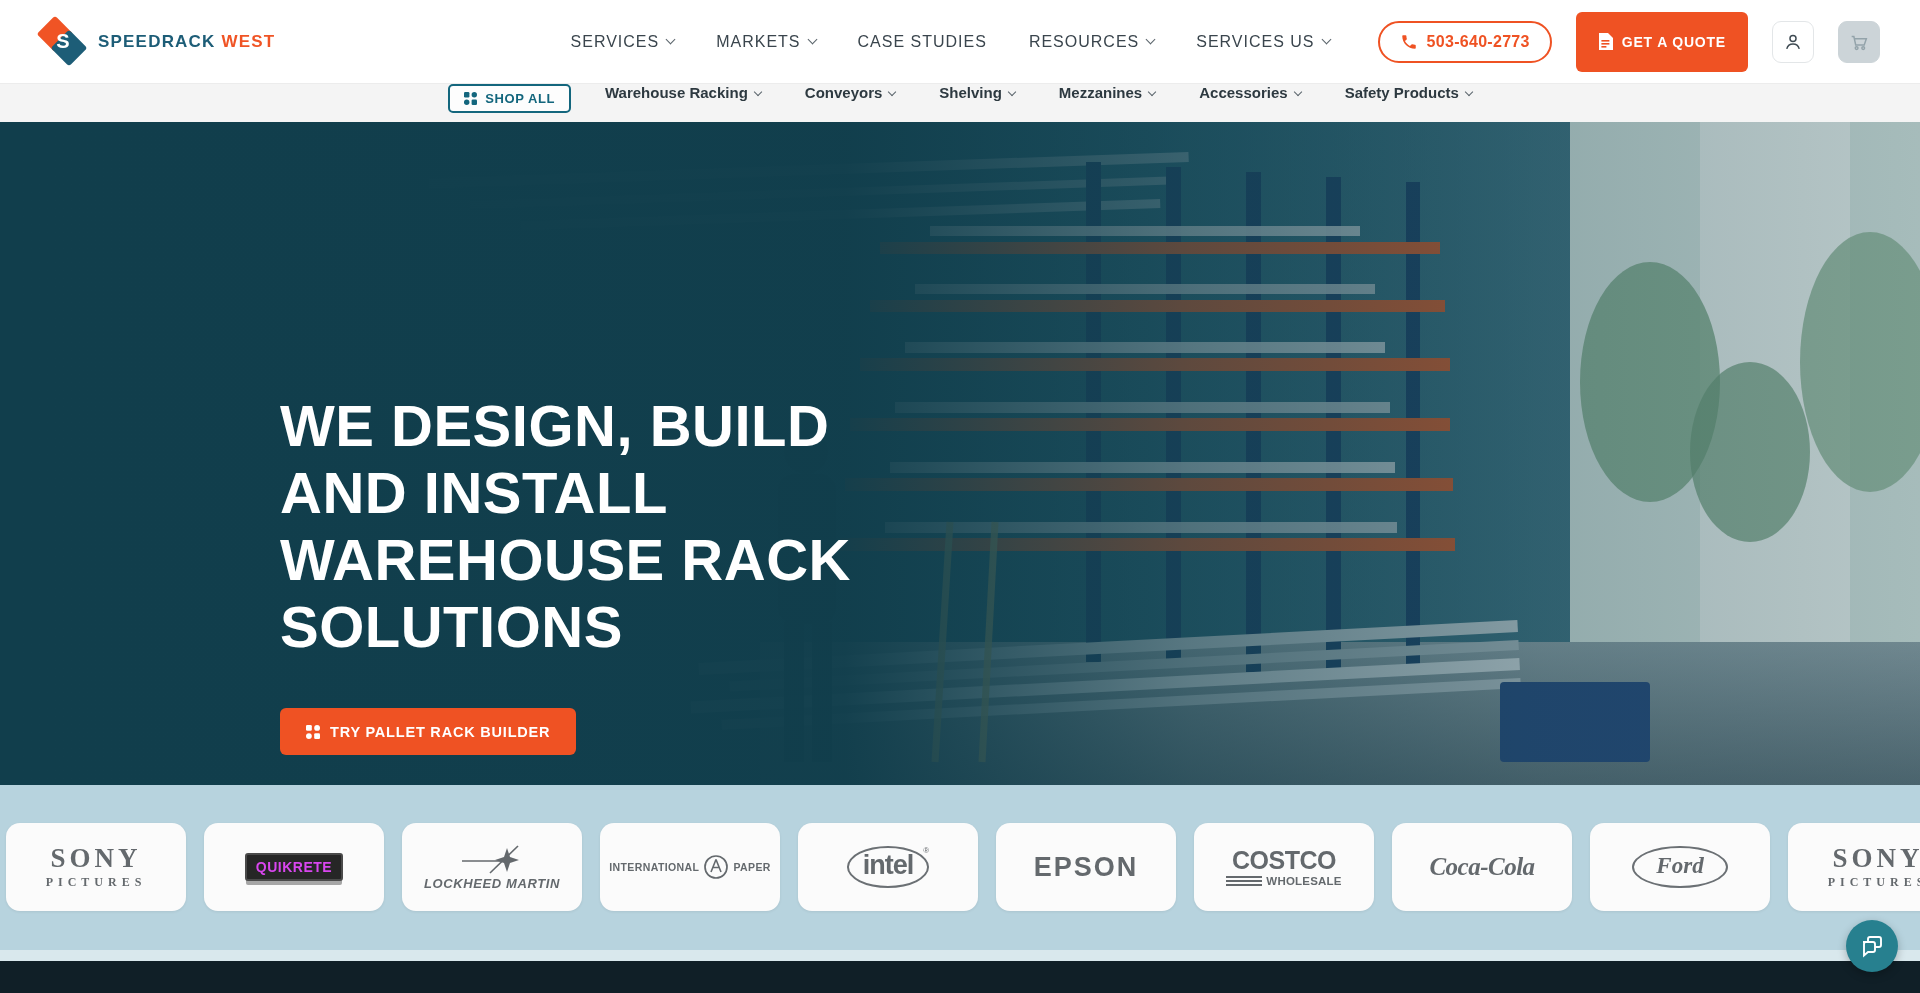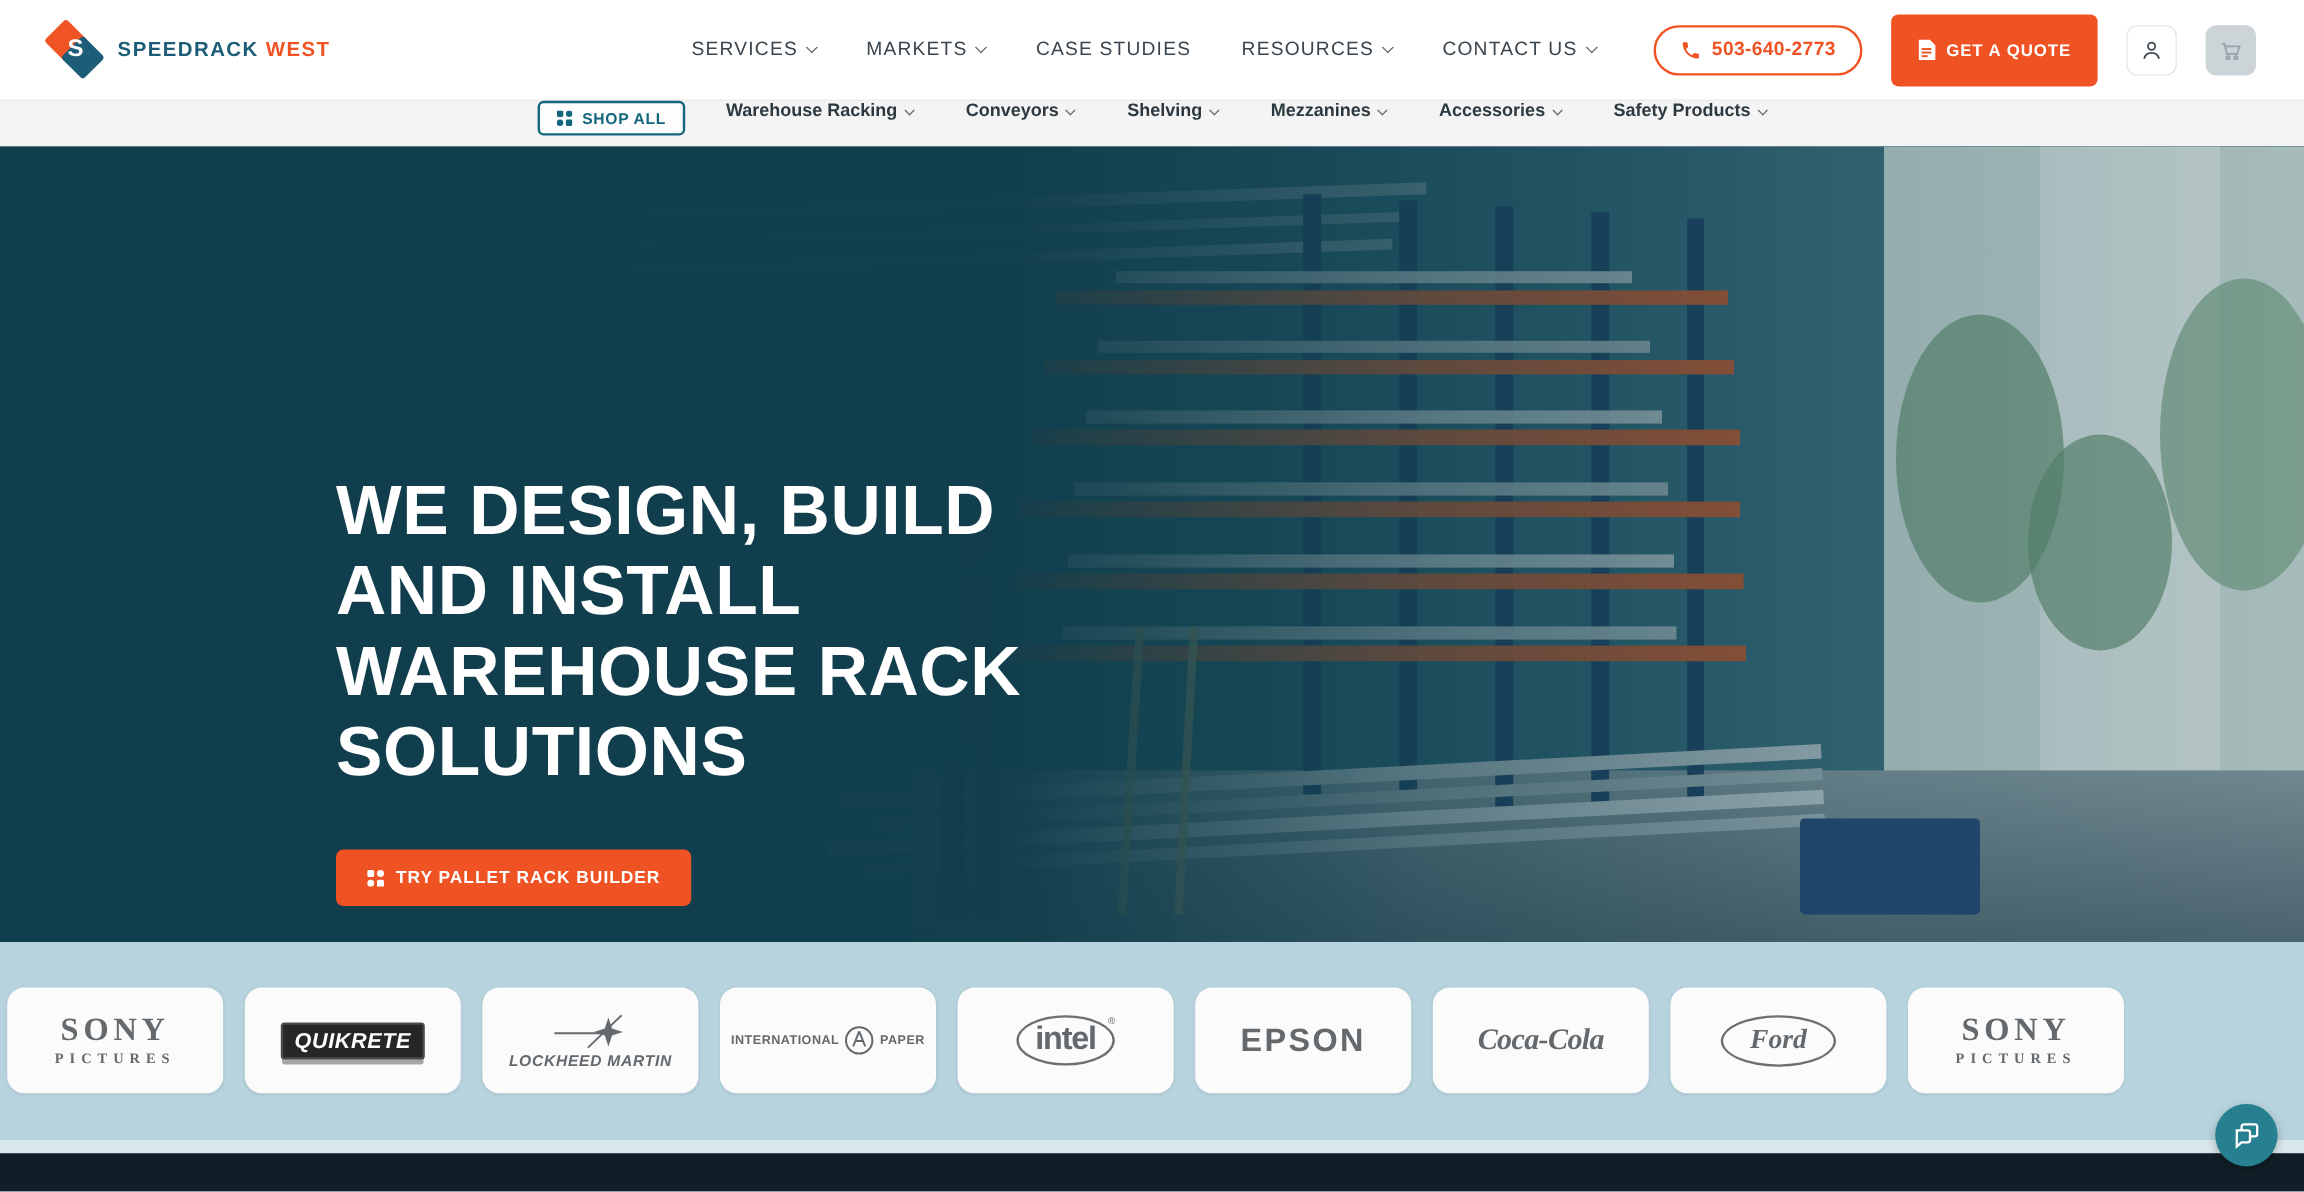--- a/index.html
+++ b/index.html
@@ -63,21 +63,21 @@
     display:flex; flex-direction:column; align-items:center; justify-content:center;
     box-shadow:0 1px 3px rgba(0,0,0,.07); color:#64696d; cursor:pointer; }
 
   .sony-word { font-family:"Liberation Serif", serif; font-weight:700; font-size:27px;
     letter-spacing:4px; line-height:1; }
   .sony-sub  { font-family:"Liberation Serif", serif; font-weight:700; font-size:12px;
     letter-spacing:5px; margin-top:3px; }
 
   .quik-box { background:#262626; border:2px solid #4a4a4a; border-radius:3px; padding:3px 9px;
     box-shadow:0 5px 0 -1px #a6a6a6; }
-  .quik-text { color:#ffffff; font-style:italic; font-weight:900; font-size:18px; letter-spacing:.5px; }
+  .quik-text { color:#d946ef; font-weight:900; font-size:14px; letter-spacing:.5px; }
 
   .lm-text { font-size:13px; font-weight:800; font-style:italic; letter-spacing:.6px; margin-top:2px; }
 
   .ip-row { display:flex; align-items:center; gap:4px; }
   .ip-text { font-size:10.5px; font-weight:800; letter-spacing:.4px; }
 
   .intel-oval { border:2.5px solid #6b7074; border-radius:50%; padding:4px 14px 7px; position:relative; }
   .intel-text { font-size:27px; font-weight:600; letter-spacing:-1px; line-height:1; }
   .intel-r { position:absolute; right:-2px; top:-2px; font-size:8px; }
 
@@ -131,21 +131,21 @@
       <span class="chev"></span>
     </div>
     <div class="nav-item">
       <span>CASE STUDIES</span>
     </div>
     <div class="nav-item">
       <span>RESOURCES</span>
       <span class="chev"></span>
     </div>
     <div class="nav-item">
-      <span>CONTACT US</span>
+      <span>SERVICES US</span>
       <span class="chev"></span>
     </div>
   </div>
 
   <div class="header-actions">
     <button class="phone-btn">
       <svg width="18" height="18" viewBox="0 0 24 24">
         <path fill="#ef5223" d="M6.62 10.79c1.44 2.83 3.76 5.14 6.59 6.59l2.2-2.2c.27-.27.67-.36 1.02-.24 1.12.37 2.33.57 3.57.57.55 0 1 .45 1 1V20c0 .55-.45 1-1 1-9.39 0-17-7.61-17-17 0-.55.45-1 1-1h3.5c.55 0 1 .45 1 1 0 1.25.2 2.45.57 3.57.11.35.03.74-.25 1.02l-2.2 2.2z"></path>
       </svg>
       <span>503-640-2773</span>
@@ -353,20 +353,31 @@
     <div class="intel-oval">
       <span class="intel-text">intel</span>
       <span class="intel-r">®</span>
     </div>
   </div>
 
   <div class="brand-card">
     <span class="epson-text">EPSON</span>
   </div>
 
+  <div class="brand-card">
+    <div class="costco-word">COSTCO</div>
+    <div class="costco-sub">
+      <span class="costco-lines">
+          <span></span>
+          <span></span>
+          <span></span>
+        </span>
+      <span class="costco-sub-text">WHOLESALE</span>
+    </div>
+  </div>
 
   <div class="brand-card">
     <span class="coke-text">Coca-Cola</span>
   </div>
 
   <div class="brand-card">
     <div class="ford-oval">
       <span class="ford-text">Ford</span>
     </div>
   </div>

